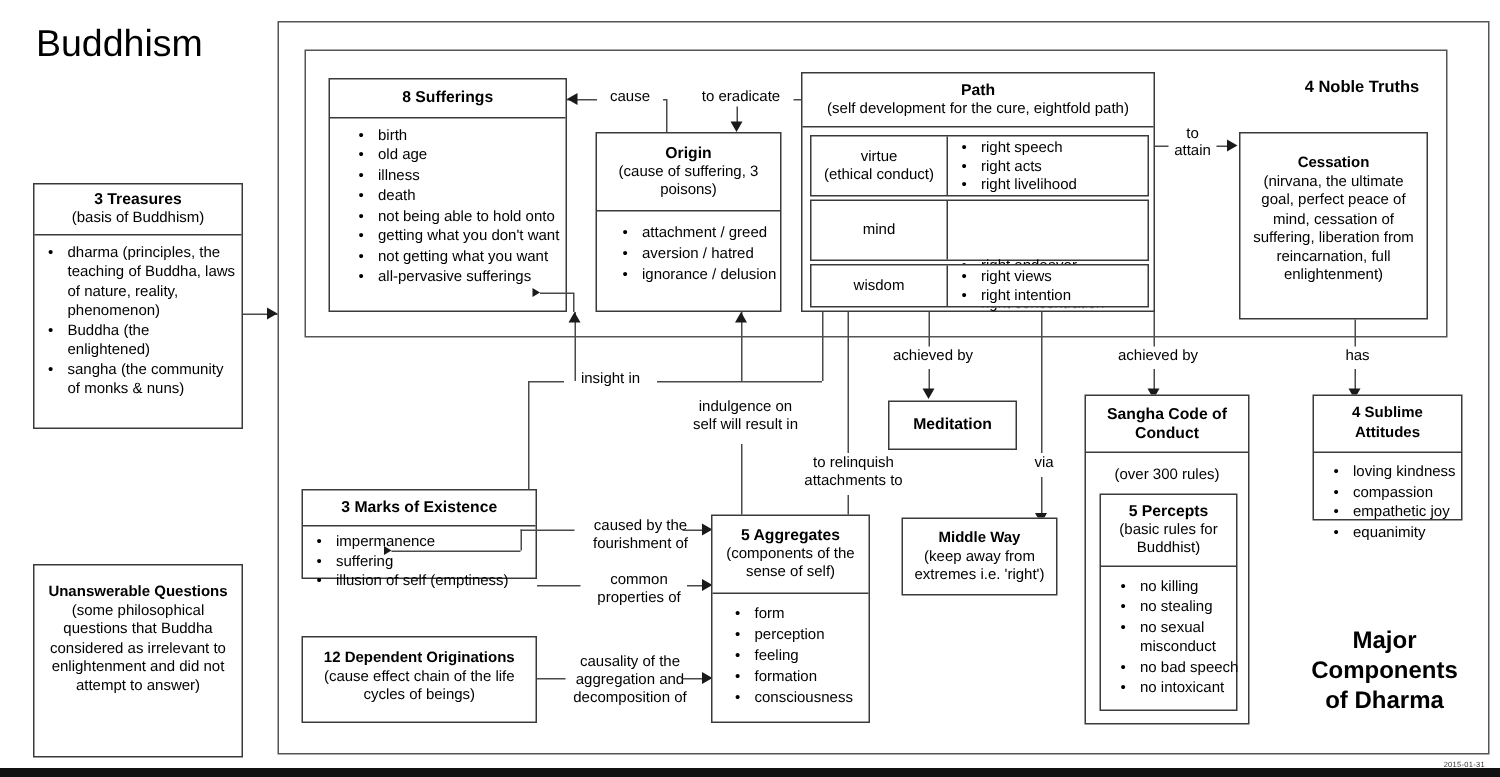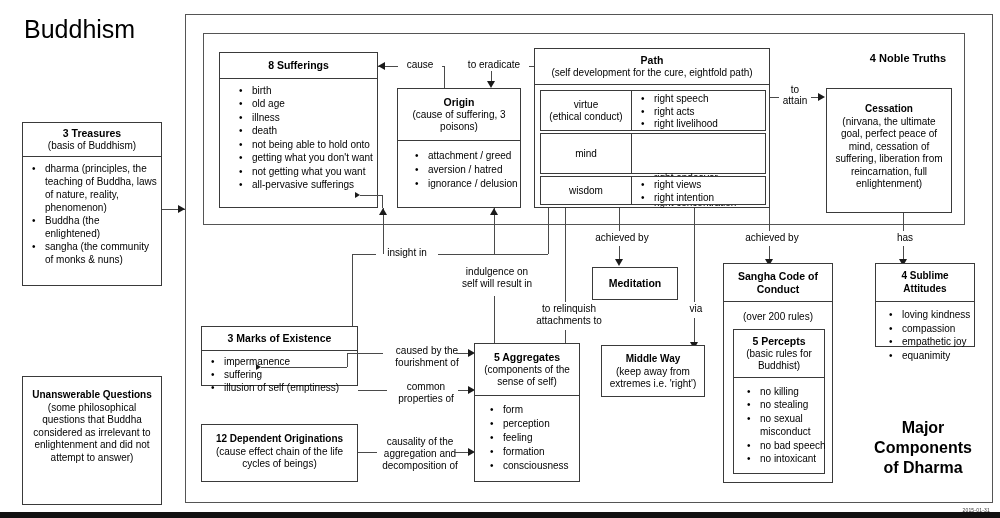--- a/index.html
+++ b/index.html
@@ -306,21 +306,21 @@
   <div class="hl" style="left:360px;top:195px;width:22px;"></div>
   <div class="vl" style="left:382px;top:195px;height:13px;"></div>
 
   <div class="box" style="left:592px;top:267px;width:86px;height:33px;">
     <div class="hd" style="padding-top:9px;">Meditation</div>
   </div>
 
   <div class="box" style="left:723px;top:263px;width:110px;height:220px;">
     <div class="hd" style="padding:6px 4px;">Sangha Code of Conduct</div>
     <div class="divider"></div>
-    <div class="ctext" style="padding:9px 4px 5px;">(over 200 rules)</div>
+    <div class="ctext" style="padding:9px 4px 5px;">(over 300 rules)</div>
 
     <div class="box" style="left:9px;top:65px;width:92px;height:145px;">
       <div class="hd" style="padding:5px 3px;">
         <span>5 Percepts</span>
         <span class="sub">(basic rules for Buddhist)</span>
       </div>
       <div class="divider"></div>
       <ul class="bl" style="padding-left:26px;padding-top:7px;line-height:13.5px;">
         <li>no killing</li>
         <li>no stealing</li>

